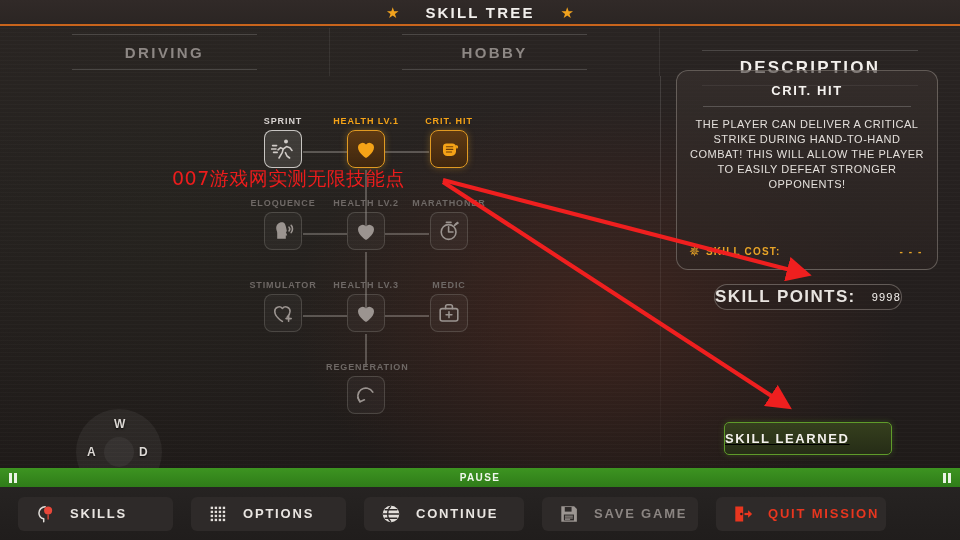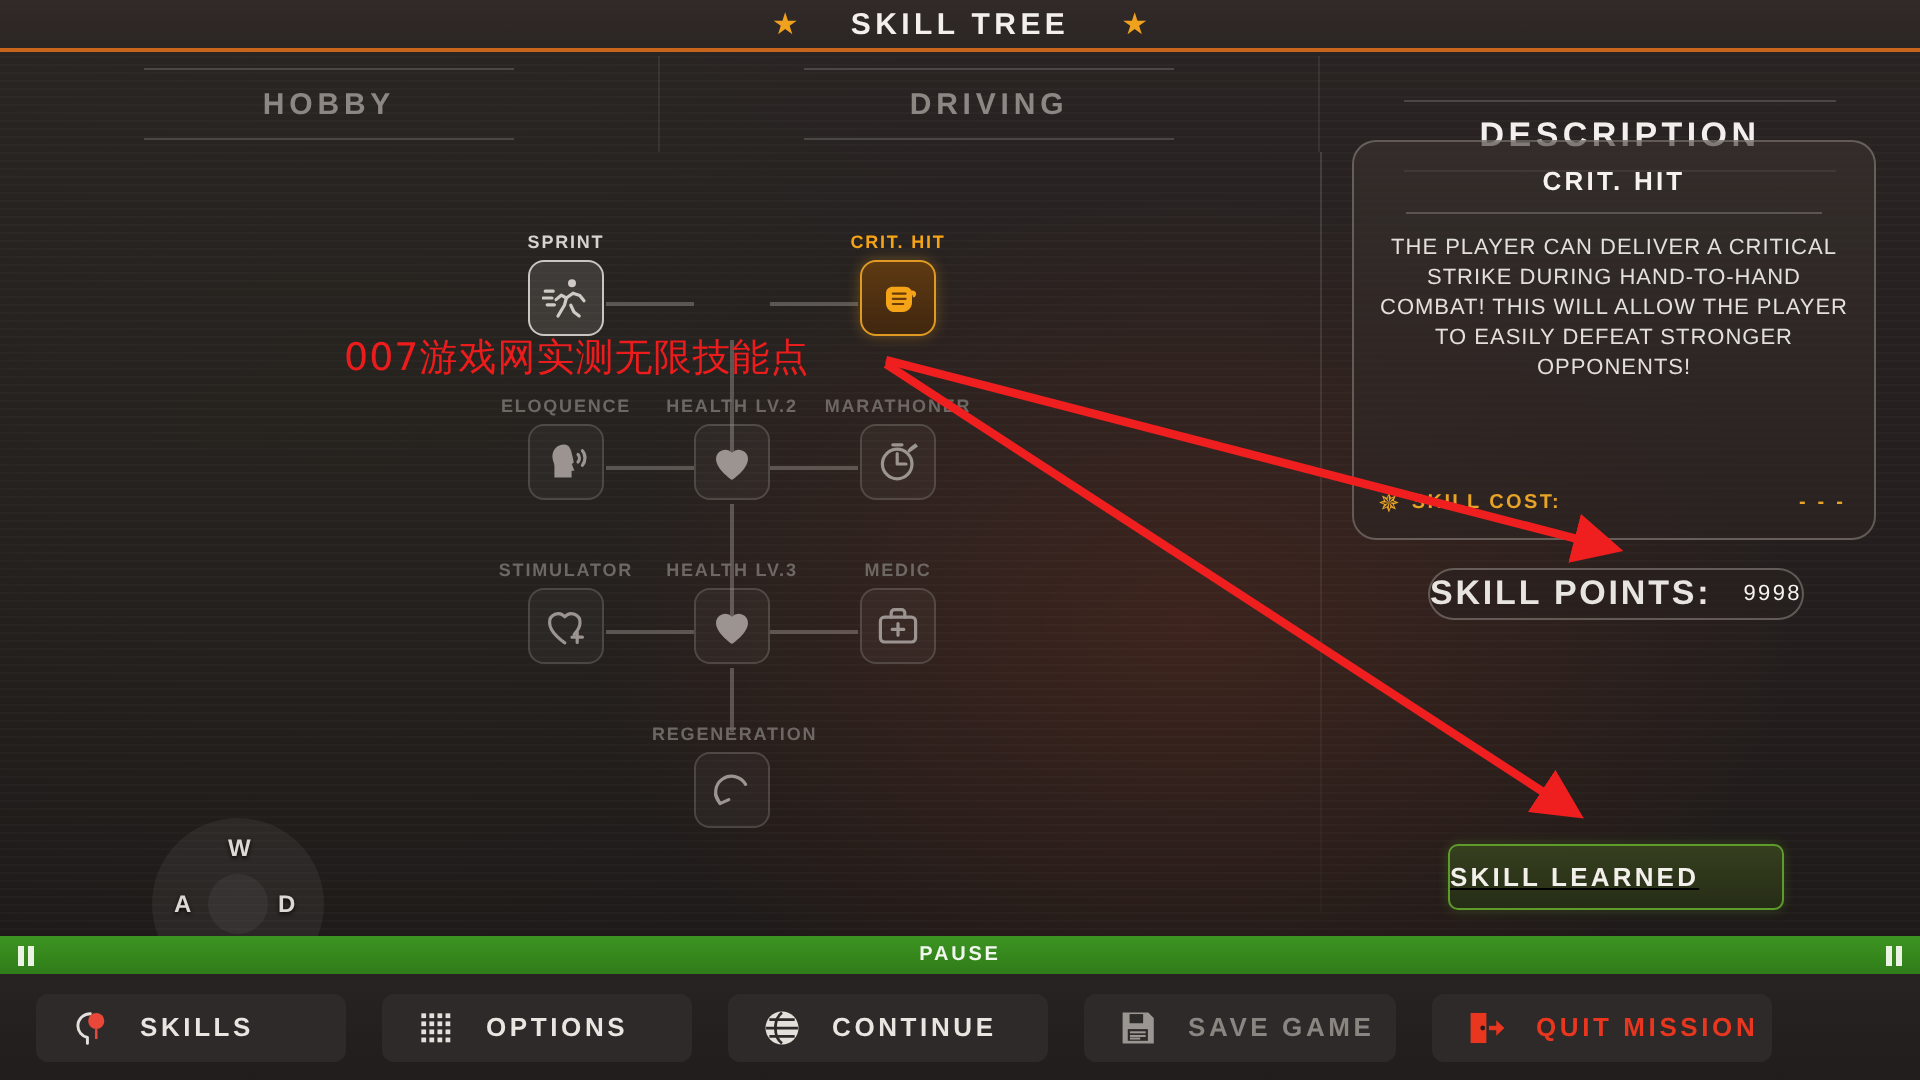--- a/index.html
+++ b/index.html
@@ -246,26 +246,26 @@
 
   <div id="titlebar">
     <span class="title-star">★</span>
     <span id="title-text">SKILL TREE</span>
     <span class="title-star">★</span>
   </div>
 
   <div id="tabs">
     <div class="tab">
       <div class="tline top"></div>
-      <span>HOBBY</span>
+      <span>DRIVING</span>
       <div class="tline bot"></div>
     </div>
     <div class="tab">
       <div class="tline top"></div>
-      <span>DRIVING</span>
+      <span>HOBBY</span>
       <div class="tline bot"></div>
     </div>
   </div>
 
   <div id="desc-head">
     <div class="tline top"></div>
     <span>DESCRIPTION</span>
     <div class="tline bot"></div>
   </div>
 
@@ -289,20 +289,28 @@
         <svg class="ic" viewBox="0 0 24 24">
           <circle class="fl" cx="15" cy="4.6" r="2"></circle>
           <path class="st" d="M8 21l3.2-5.4 1-3.6 3.3-2.4 3.4 1.2 2.1 2.6"></path>
           <path class="st" d="M12.2 12l-2.6-1.4-2.6 2.2"></path>
           <path class="st" d="M14.4 15.6L16 19l2.6 2"></path>
           <path class="st" d="M1.6 8.6h4M0.6 12h4.4M2.6 15.4h3.6"></path>
         </svg>
       </div>
     </div>
 
+    <div class="node unlocked" style="left:326px; top:40px;">
+      <div class="node-label">HEALTH LV.1</div>
+      <div class="node-box">
+        <svg class="ic" viewBox="0 0 24 24">
+          <path class="fl" d="M12 21s-8-5.2-8-10.6A4.6 4.6 0 0112 7.4 4.6 4.6 0 0120 10.4C20 15.8 12 21 12 21z"></path>
+        </svg>
+      </div>
+    </div>
 
     <div class="node unlocked" style="left:409px; top:40px;">
       <div class="node-label">CRIT. HIT</div>
       <div class="node-box">
         <svg class="ic" viewBox="0 0 24 24">
           <path class="fl" d="M6 9.6c0-2.1 1.6-3.2 3.3-3.2h6.2c2 0 3.5 1.4 3.5 3.3v4.6c0 2.6-2.1 4.7-4.7 4.7h-4C7.9 19 6 17.1 6 14.7z"></path>
           <path class="st" d="M9.4 9.8h6.4M9.4 12.4h6.4M9.4 15h5.2" style="stroke:#6b3c07;stroke-width:1.1"></path>
           <path class="fl" d="M18.4 8.4c1.1-.5 2.3.1 2.6 1.1.3 1-.3 2-1.4 2.3"></path>
         </svg>
       </div>

